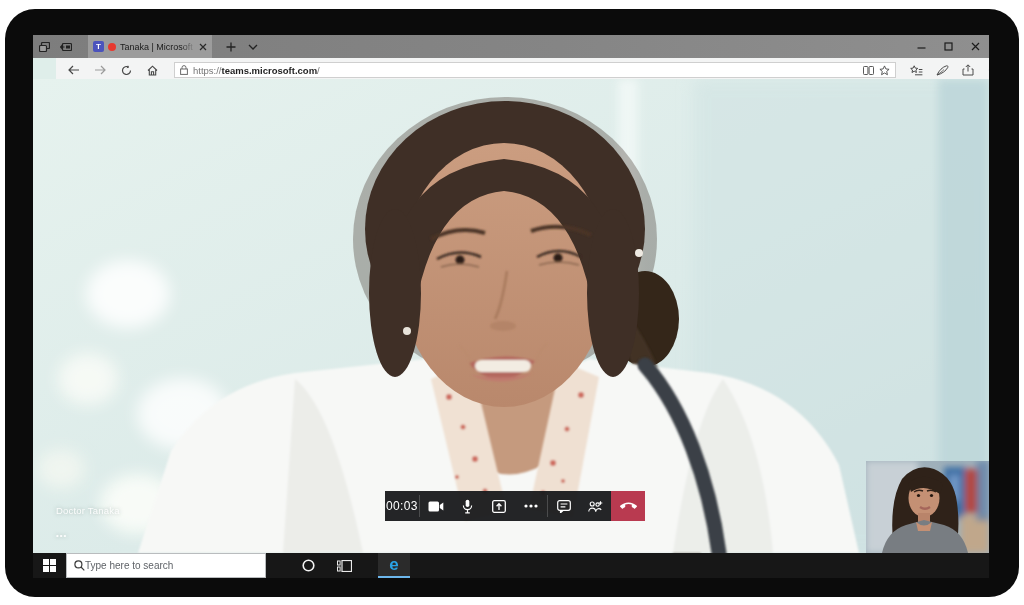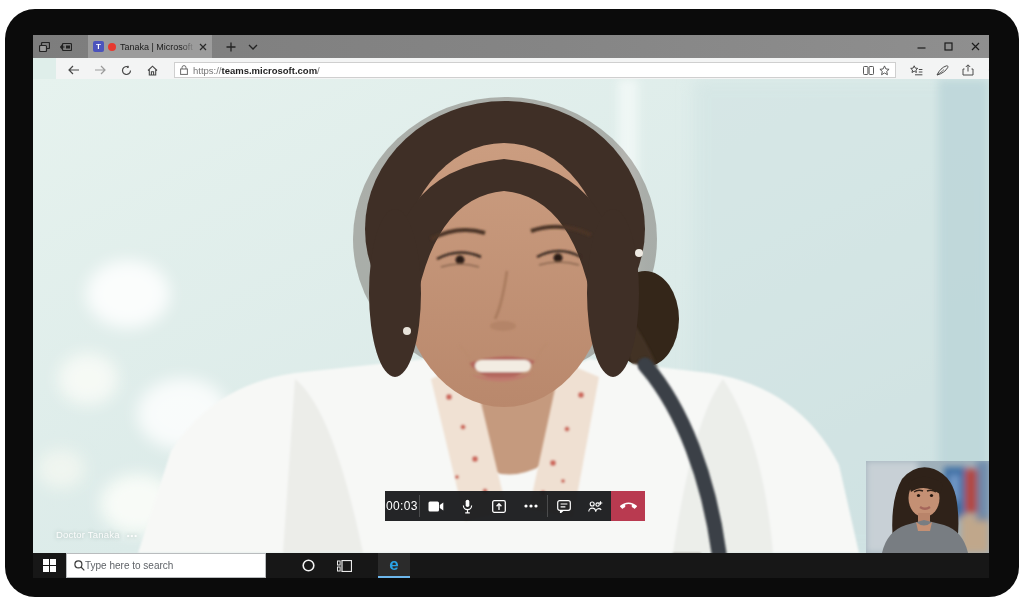--- a/index.html
+++ b/index.html
@@ -28,21 +28,21 @@
   .urltext { flex:1; font-size:9.5px; white-space:nowrap; overflow:hidden; }
   .u-proto,.u-path { color:#767676; }
   .u-host { color:#1f1f1f; font-weight:bold; }
   .fieldic { color:#5a5a5a; display:flex; align-items:center; }
   .rightic { width:24px; height:19px; display:flex; align-items:center; justify-content:center; color:#4a4a4a; }
 
   
   .viewport { position:absolute; left:0; top:44px; width:956px; height:474px; overflow:hidden; }
   .viewport svg.scene { position:absolute; left:0; top:0; }
 
-  .pname { position:absolute; left:23px; bottom:13px; display:flex; align-items:baseline; gap:7px; color:rgba(255,255,255,.92); text-shadow:0 0 4px rgba(40,70,60,.35); }
+  .pname { position:absolute; left:23px; bottom:13px; display:flex; align-items:baseline; gap:15px; color:rgba(255,255,255,.92); text-shadow:0 0 4px rgba(40,70,60,.35);flex-direction:column; }
   .pname .nm { font-size:9.5px; letter-spacing:.2px; }
   .pname .ov { font-size:8px; letter-spacing:1px; }
 
   
   .callbar { position:absolute; left:352px; bottom:32px; width:260px; height:30px; display:flex; align-items:stretch; background:rgba(24,25,27,.95); color:#fff; }
   .cseg { display:flex; align-items:center; justify-content:center; }
   .ctimer { width:34px; font-size:12px; letter-spacing:.3px; }
   .cbtn { width:32px; }
   .cdiv { width:1px; background:rgba(255,255,255,.18); margin:4px 0; }
   .chang { width:34px; background:#b93a50; }

